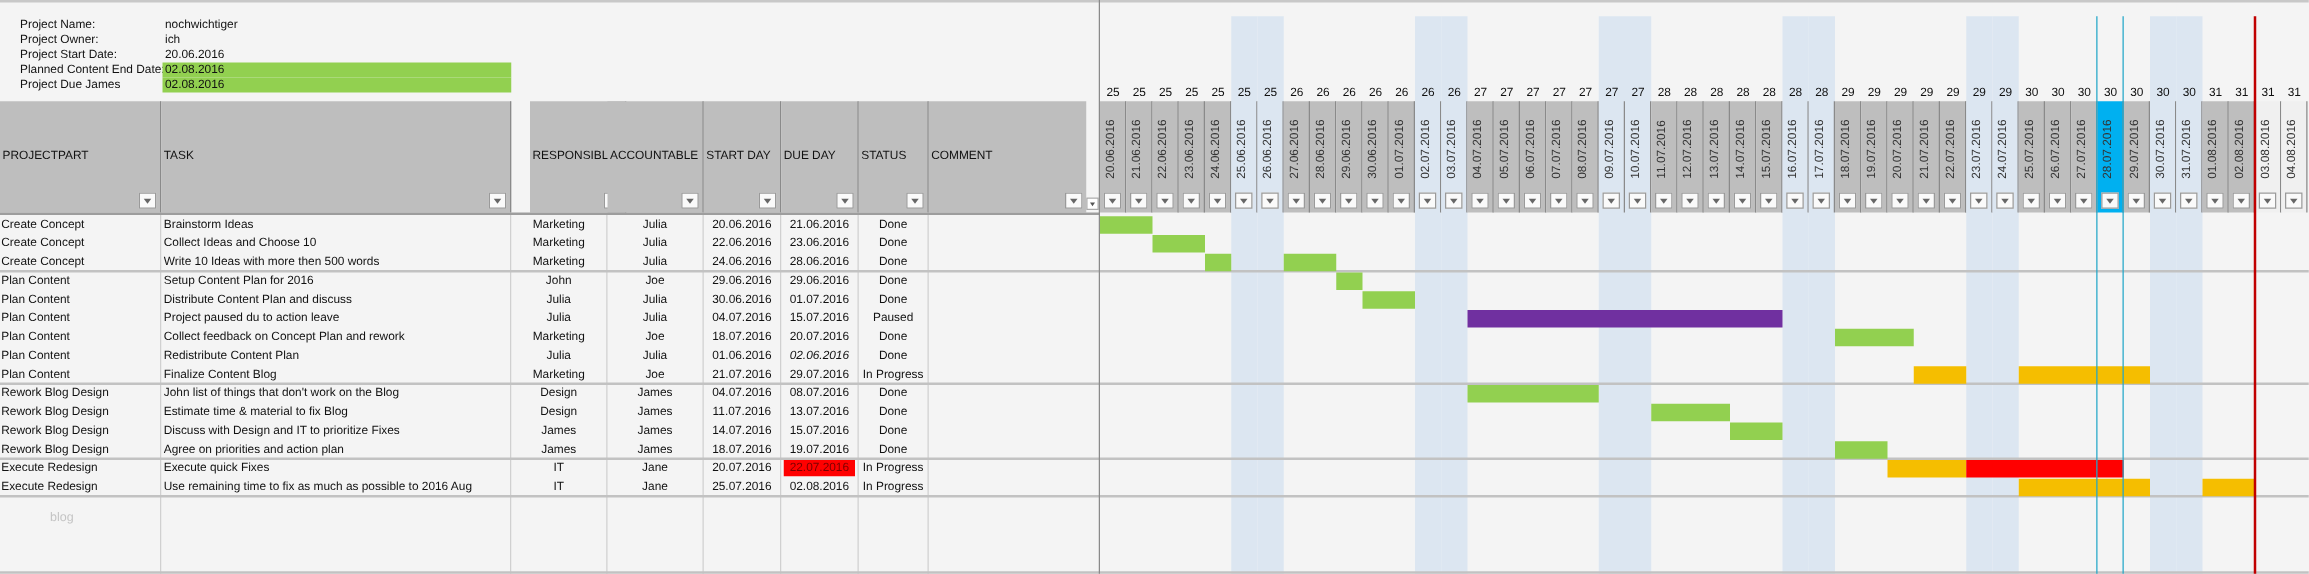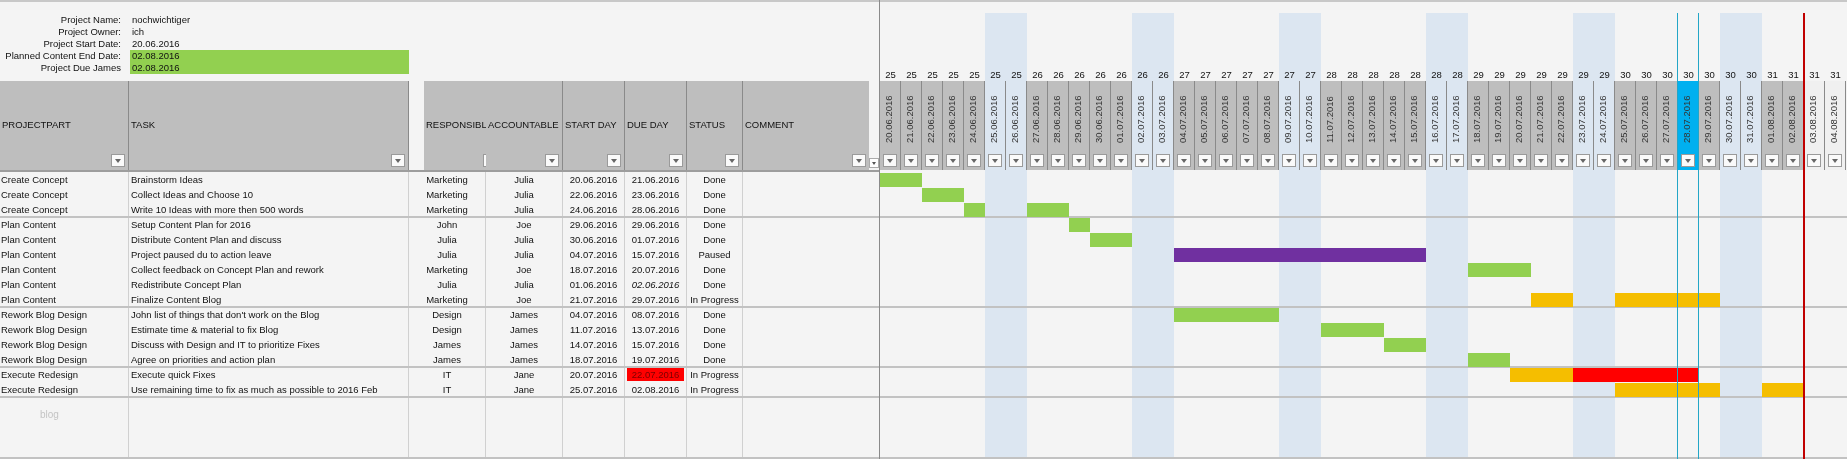--- a/index.html
+++ b/index.html
@@ -1,19 +1,19 @@
 <!DOCTYPE html>
 <html><head>
 <meta charset="utf-8">
 <style>
   html,body{margin:0;padding:0;}
   body{width:1847px;height:459px;background:#f4f4f4;font-family:"Liberation Sans",sans-serif;font-size:9.5px;color:#111;position:relative;overflow:hidden;}
   .abs{position:absolute;}
   .topline{left:0;top:0;width:1847px;height:2px;background:#c8c8c8;}
-  .meta-label{width:121px;text-align:right;height:12px;line-height:12px;}
+  .meta-label{width:121px;height:12px;line-height:12px;padding-left:16px;}
   .meta-val{left:130px;height:12px;line-height:12px;padding-left:2px;}
   .meta-val.green{background:#92d050;width:277px;}
   .hdr{top:81px;height:89px;background:#bebebe;border-right:1px solid #8a8a8a;box-sizing:border-box;}
   .hdr .lbl{position:absolute;left:2px;top:38px;font-size:9.5px;white-space:nowrap;}
   .dd{position:absolute;width:14px;height:13px;background:#fafafa;border:1px solid #9a9a9a;box-sizing:border-box;bottom:3px;}
   .dd::after{content:"";position:absolute;left:3px;top:4px;border-left:3px solid transparent;border-right:3px solid transparent;border-top:4px solid #666;}
   .hdrline{left:0;top:170px;width:880px;height:2px;background:#9d9d9d;}
   .cell{height:15px;line-height:15px;white-space:nowrap;overflow:hidden;}
   .c{text-align:center;}
   .vline{width:1px;background:#d0d0d0;top:172px;height:287px;}
@@ -417,21 +417,21 @@
       <div class="abs cell" style="left: 131px; width: 276px; top: 262px;">Collect feedback on Concept Plan and rework</div>
       <div class="abs cell c" style="left: 409px; width: 76px; top: 262px;">Marketing</div>
       <div class="abs cell c" style="left: 486px; width: 76px; top: 262px;">Joe</div>
       <div class="abs cell c" style="left: 563px; width: 61px; top: 262px;">18.07.2016</div>
       <div class="abs cell c" style="left: 625px; width: 61px; top: 262px;">20.07.2016</div>
       <div class="abs cell c" style="left: 687px; width: 55px; top: 262px;">Done</div>
       <div class="abs cell" style="left: 745px; width: 124px; top: 262px;"></div>
     </div>
     <div>
       <div class="abs cell" style="left: 1px; width: 127px; top: 277px;">Plan Content</div>
-      <div class="abs cell" style="left: 131px; width: 276px; top: 277px;">Redistribute Concept Plan</div>
+      <div class="abs cell" style="left: 131px; width: 276px; top: 277px;">Redistribute Content Plan</div>
       <div class="abs cell c" style="left: 409px; width: 76px; top: 277px;">Julia</div>
       <div class="abs cell c" style="left: 486px; width: 76px; top: 277px;">Julia</div>
       <div class="abs cell c" style="left: 563px; width: 61px; top: 277px;">01.06.2016</div>
       <div class="abs cell c" style="left: 625px; width: 61px; top: 277px; font-style: italic;">02.06.2016</div>
       <div class="abs cell c" style="left: 687px; width: 55px; top: 277px;">Done</div>
       <div class="abs cell" style="left: 745px; width: 124px; top: 277px;"></div>
     </div>
     <div>
       <div class="abs cell" style="left: 1px; width: 127px; top: 292px;">Plan Content</div>
       <div class="abs cell" style="left: 131px; width: 276px; top: 292px;">Finalize Content Blog</div>
@@ -487,21 +487,21 @@
       <div class="abs cell" style="left: 131px; width: 276px; top: 367px;">Execute quick Fixes</div>
       <div class="abs cell c" style="left: 409px; width: 76px; top: 367px;">IT</div>
       <div class="abs cell c" style="left: 486px; width: 76px; top: 367px;">Jane</div>
       <div class="abs cell c" style="left: 563px; width: 61px; top: 367px;">20.07.2016</div>
       <div class="abs cell c" style="left: 627px; width: 57px; top: 368px; background: rgb(255, 0, 0); height: 13px; line-height: 13px; color: rgb(122, 0, 0);">22.07.2016</div>
       <div class="abs cell c" style="left: 687px; width: 55px; top: 367px;">In Progress</div>
       <div class="abs cell" style="left: 745px; width: 124px; top: 367px;"></div>
     </div>
     <div>
       <div class="abs cell" style="left: 1px; width: 127px; top: 382px;">Execute Redesign</div>
-      <div class="abs cell" style="left: 131px; width: 276px; top: 382px;">Use remaining time to fix as much as possible to 2016 Feb</div>
+      <div class="abs cell" style="left: 131px; width: 276px; top: 382px;">Use remaining time to fix as much as possible to 2016 Aug</div>
       <div class="abs cell c" style="left: 409px; width: 76px; top: 382px;">IT</div>
       <div class="abs cell c" style="left: 486px; width: 76px; top: 382px;">Jane</div>
       <div class="abs cell c" style="left: 563px; width: 61px; top: 382px;">25.07.2016</div>
       <div class="abs cell c" style="left: 625px; width: 61px; top: 382px;">02.08.2016</div>
       <div class="abs cell c" style="left: 687px; width: 55px; top: 382px;">In Progress</div>
       <div class="abs cell" style="left: 745px; width: 124px; top: 382px;"></div>
     </div>
   </div>
 
 <div id="bars">

